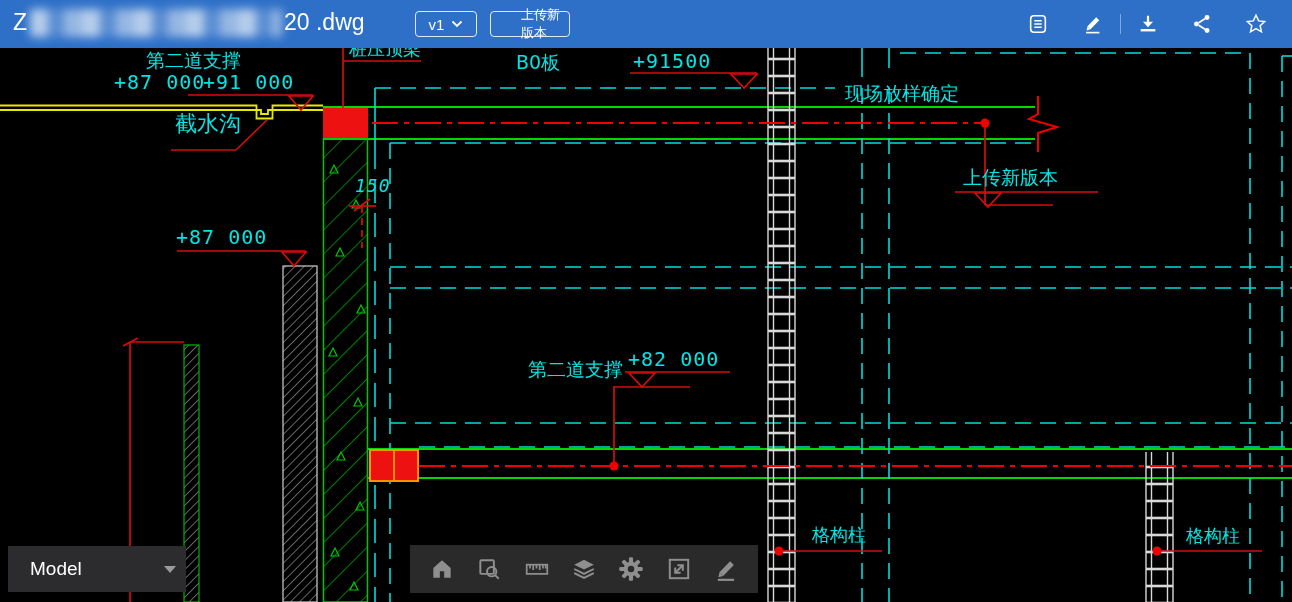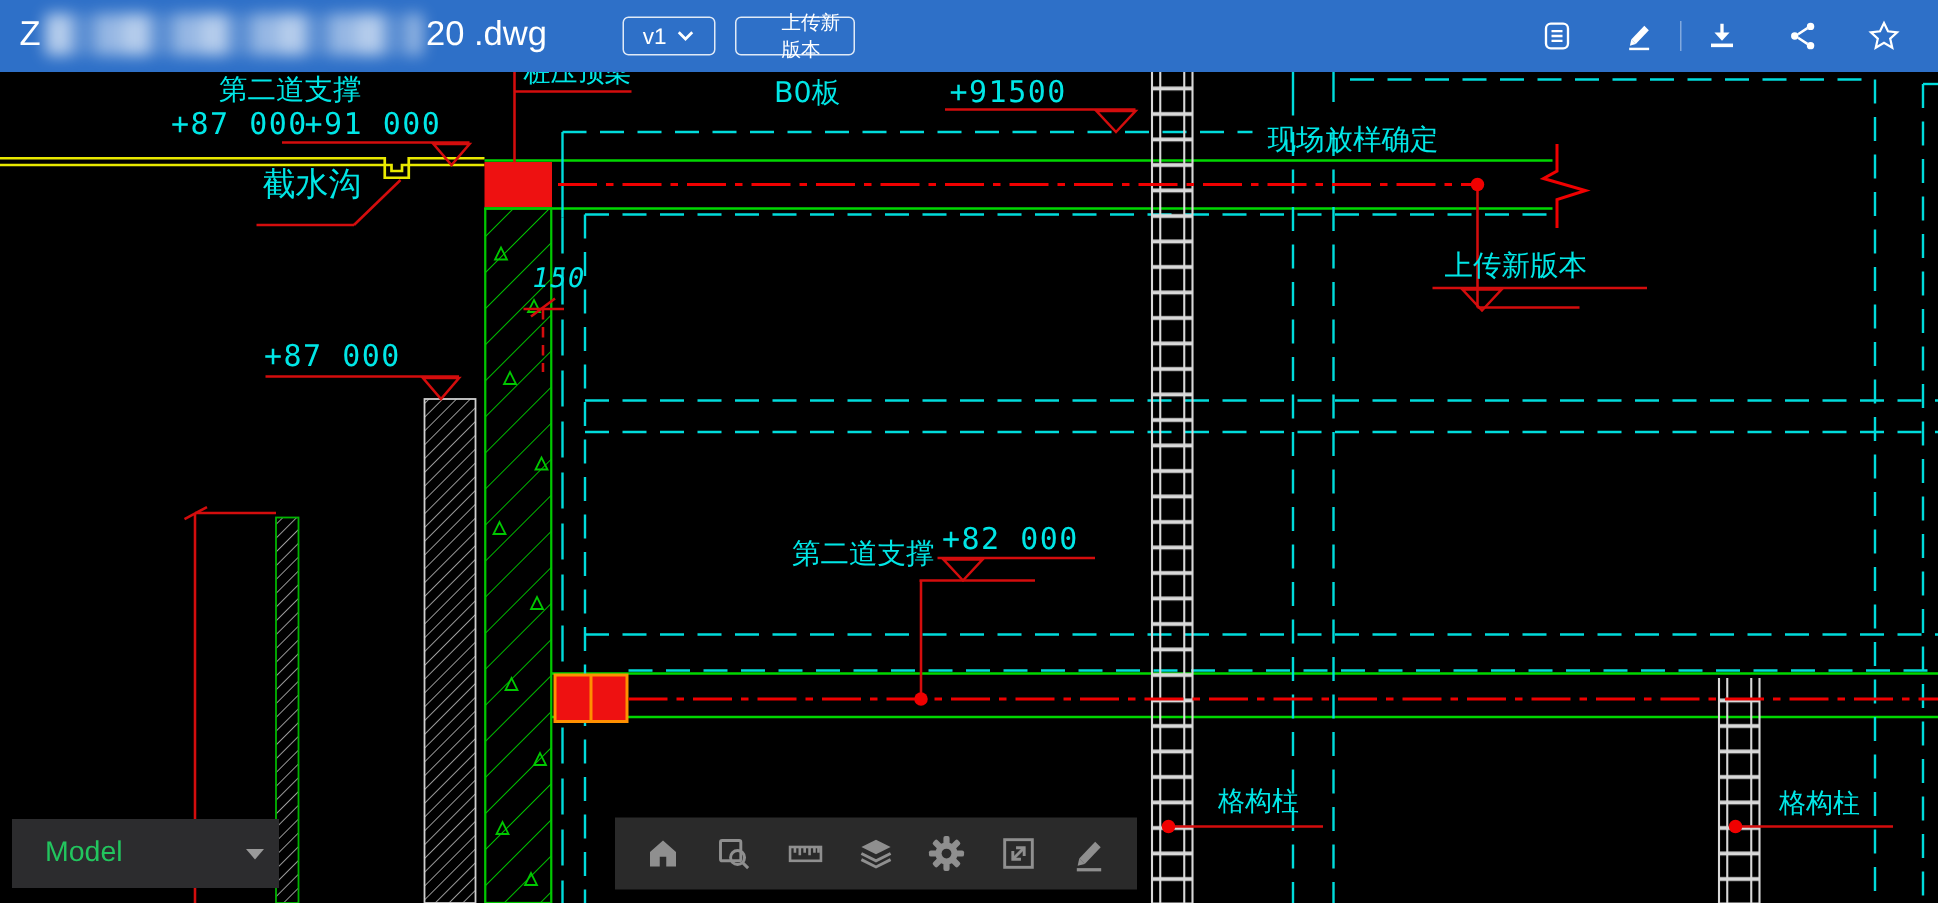--- a/index.html
+++ b/index.html
@@ -26,21 +26,21 @@
 
   
   #canvas{position:absolute;left:0;top:48px;width:1292px;height:554px;background:#000;overflow:visible;}
   #linework{position:absolute;left:0;top:-48px;z-index:1;}
   .lbl{position:absolute;color:#00e6e6;white-space:nowrap;z-index:2;line-height:1.05;
        font-family:"DejaVu Sans",sans-serif;}
   .num{font-family:"DejaVu Sans Mono",monospace;letter-spacing:1px;}
 
   
   #model-box{position:absolute;left:8px;top:498px;width:178px;height:46px;background:#2c2c2e;z-index:5;
-             display:flex;align-items:center;color:#22c55e;font-size:19px;cursor:pointer;}
+             display:flex;align-items:center;color:#ffffff;font-size:19px;cursor:pointer;}
   #model-box span{margin-left:22px;}
   #model-caret{position:absolute;right:10px;top:20px;width:0;height:0;
                border-left:6px solid transparent;border-right:6px solid transparent;border-top:7px solid #9a9a9a;}
   #toolbar{position:absolute;left:410px;top:497px;width:348px;height:48px;background:#2a2a2a;z-index:5;
            display:flex;align-items:center;justify-content:space-around;padding:0 8px;box-sizing:border-box;}
   .ticon{width:26px;height:26px;cursor:pointer;}
 </style>
 </head>
 <body>
 

